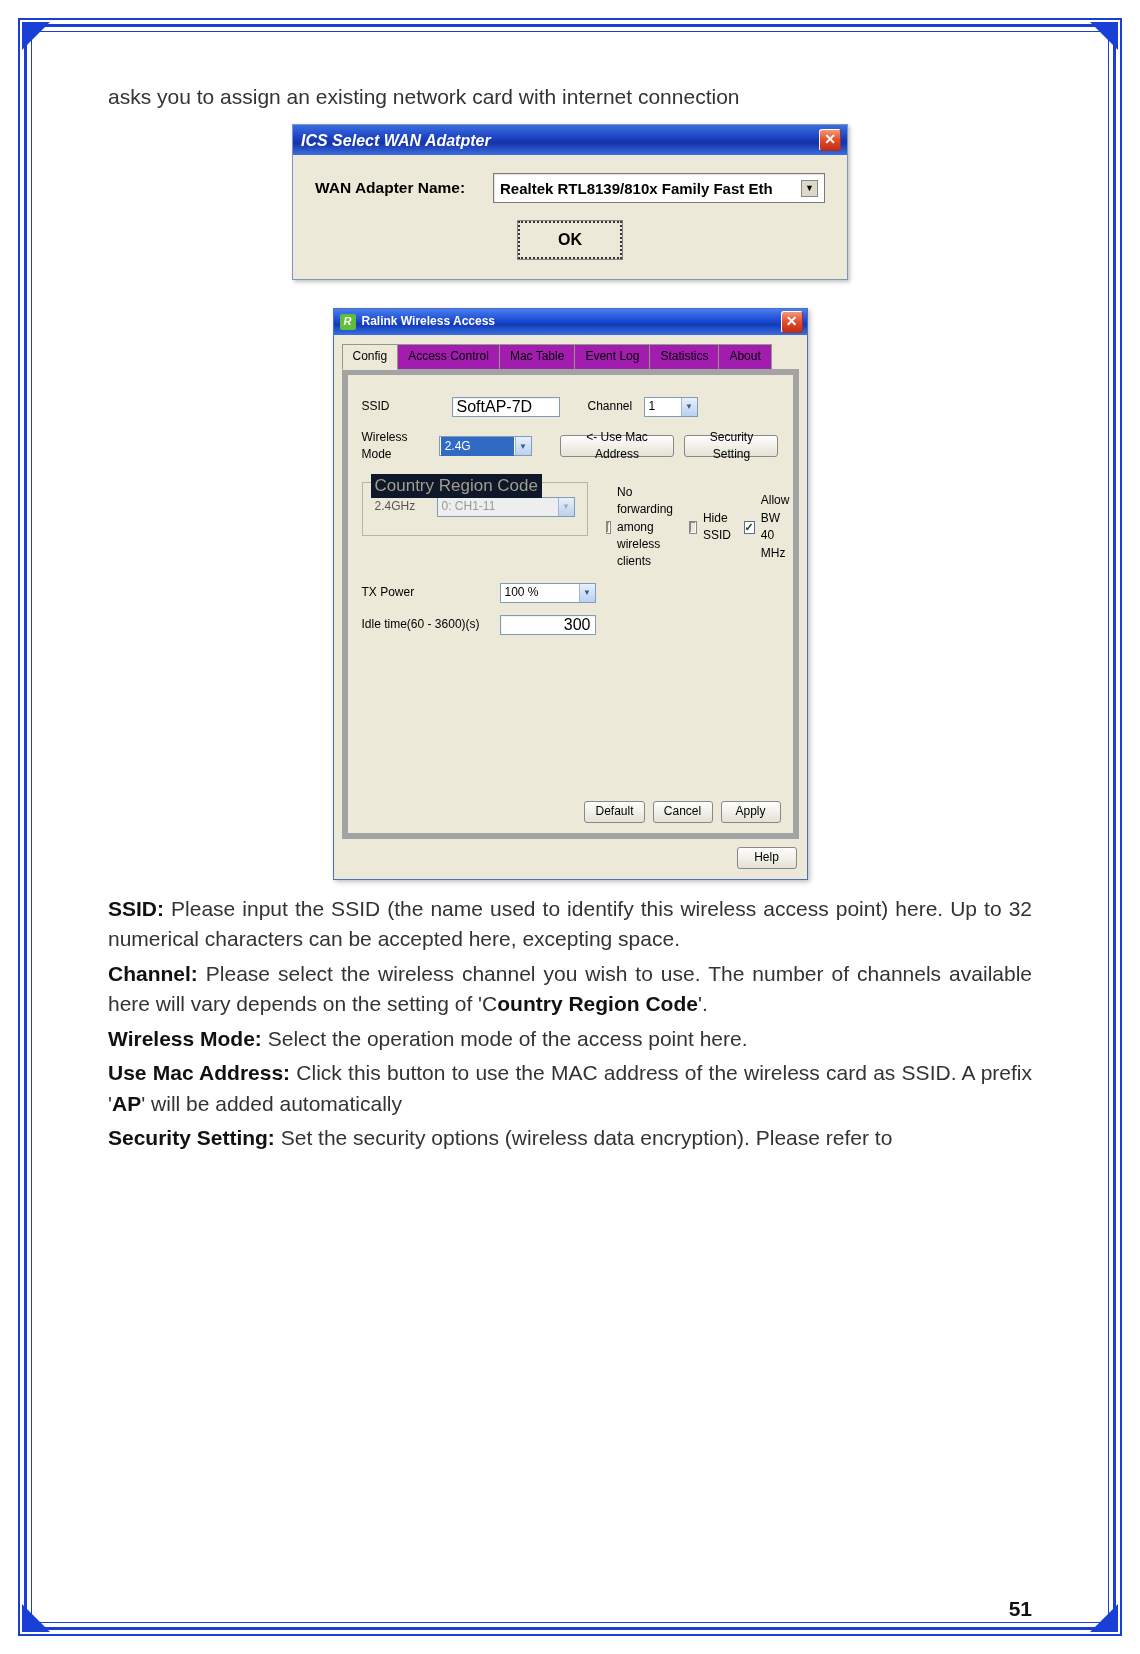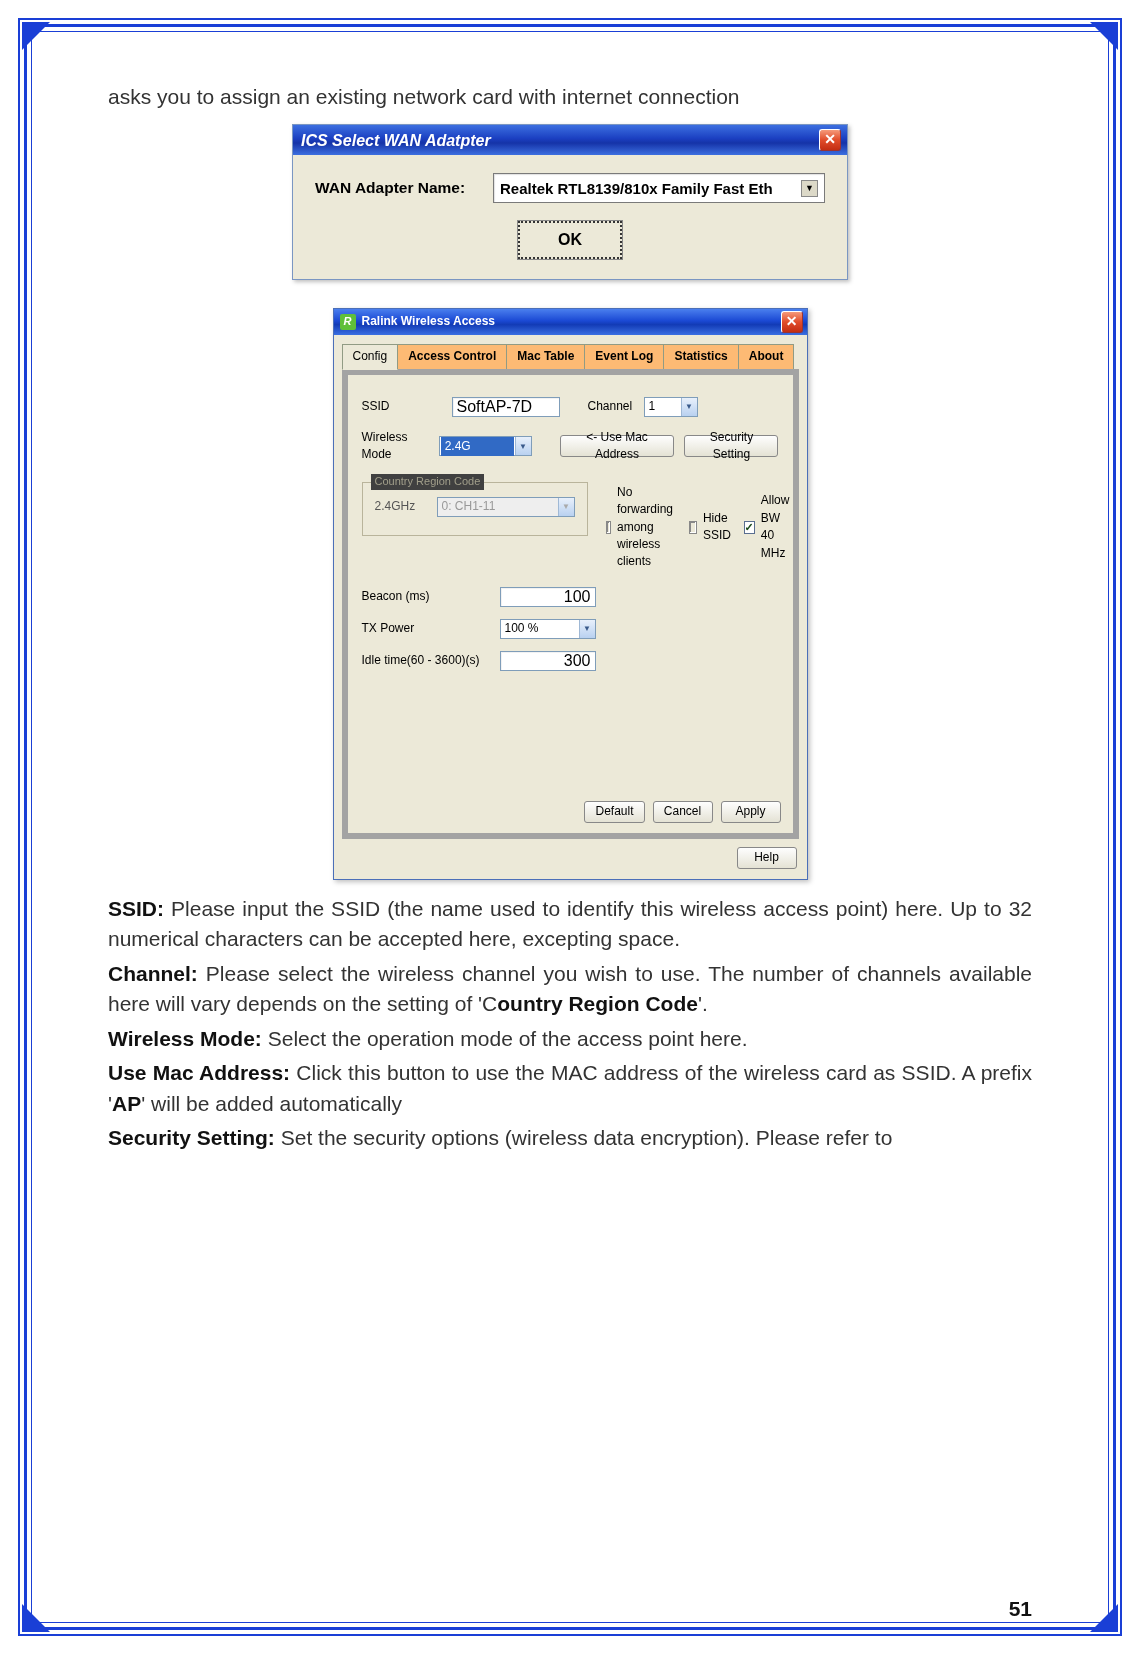--- a/index.html
+++ b/index.html
@@ -115,24 +115,23 @@
   .ra-icon { width:16px; height:16px; background:#5fbf3a; border-radius:2px;
     display:flex;align-items:center;justify-content:center;color:#fff;font-size:11px;font-style:italic;}
   .ra-tabs {
     display:flex; gap:0; padding: 8px 8px 0 8px; background:#ece9d8;
     font-size: 12px;
     border-bottom: none;
   }
   .ra-tab {
     padding: 3px 10px 4px 10px;
     border: 1px solid #919b84; border-bottom: none;
-    background: #fdba74;
+    background: #a21caf;
     position: relative; top: 1px;
     margin-right: -1px;
-    font-weight: bold;
   }
   .ra-tab.active { background:#ece9d8; z-index:2; border-bottom:1px solid #ece9d8; font-weight: normal; }
   .ra-panel {
     margin: 0 8px 0 8px;
     border: 6px solid #a3a3a3;
     padding: 22px 14px 12px 14px;
     min-height: 470px;
     position: relative;
     background:#ece9d8;
   }
@@ -161,22 +160,22 @@
     background: linear-gradient(#fefefe,#e4e2d4);
     border:1px solid #888; border-radius:3px;
     font-size:12px; min-width: 60px; text-align:center;
     display:flex; align-items:center; justify-content:center;
   }
   .ra-fieldset {
     border:1px solid #b9b49b; padding: 14px 12px 18px 12px;
     position:relative; width: 235px;
   }
   .ra-fieldset .legend {
-    position:absolute; top:-9px; left:8px; background:#404040; padding:0 4px;
-    color:#a19e8a; font-size:11px;
+    position:absolute; top:-9px; left:8px; background:#0f172a; padding:0 4px;
+    color:#a19e8a; font-size:17px;
   }
   .ra-fs-row { display:flex; align-items:center; }
   .ra-fs-row .flbl { width:62px; color:#555; }
   .ra-ddl.disabled { color:#999; background:#eee; }
   .ra-chkcol { display:flex; flex-direction:row; gap:8px; }
   .ra-chk { display:flex; align-items:center; gap:6px; }
   .ra-chk .box {
     width:13px; height:13px; border:1px solid #5a6e90; background:#fff;
     display:flex; align-items:center; justify-content:center;
   }
@@ -287,24 +286,20 @@
             <div class="box flat"></div>
             <span>Hide SSID</span>
           </div>
           <div class="ra-chk">
             <div class="box checked"></div>
             <span>Allow BW 40 MHz</span>
           </div>
         </div>
       </div>
 
-      <div style="margin-top:16px; display:flex; align-items:center;">
-        <div style="width:138px">Beacon (ms)</div>
-        <input class="ra-input" style="width: 96px; text-align: right;" value="100">
-      </div>
       <div style="margin-top:12px; display:flex; align-items:center;">
         <div style="width:138px">TX Power</div>
         <div class="ra-ddl" style="width:96px">
           <span class="txt">100 %</span>
           <span class="arr">▼</span>
         </div>
       </div>
       <div style="margin-top:12px; display:flex; align-items:center;">
         <div style="width:138px">Idle time(60 - 3600)(s)</div>
         <input class="ra-input" style="width: 96px; text-align: right;" value="300">

